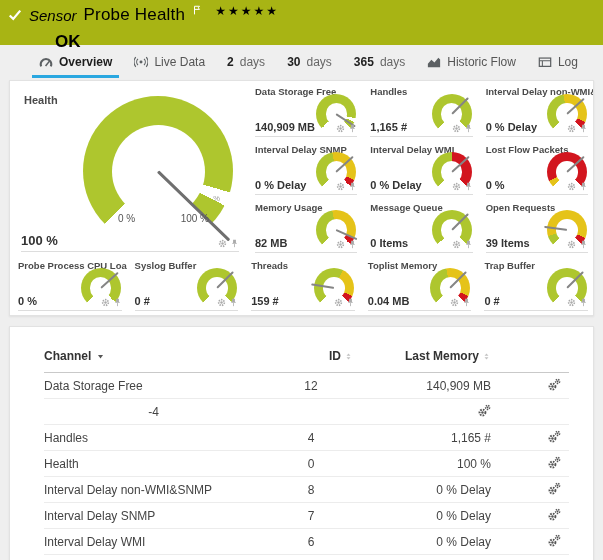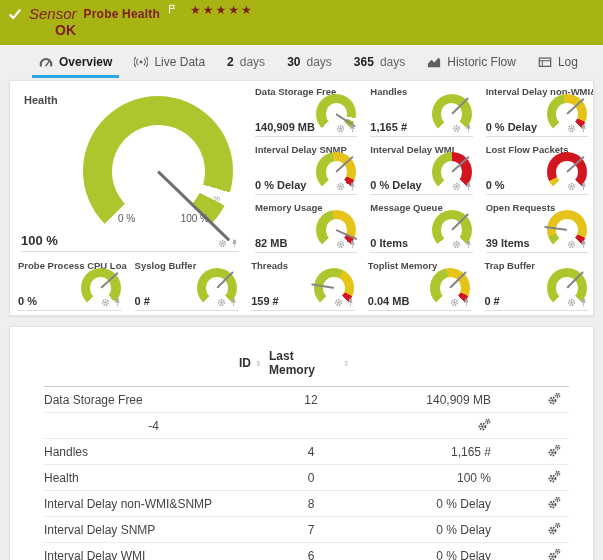--- a/index.html
+++ b/index.html
@@ -3,28 +3,28 @@
 <meta charset="utf-8">
 <style>
   html,body{margin:0;padding:0}
   body{
     width:603px;height:560px;overflow:hidden;
     background:#efefef;
     font-family:"Liberation Sans",sans-serif;
     -webkit-font-smoothing:antialiased;
   }
   
-  .hdr{height:45px;background:var(--header-bg,#a8b414);color:#7f1d1d;padding:5px 0 3px 8px;box-sizing:border-box}
+  .hdr{height:45px;background:var(--header-bg,#a8b414);color:#000000;padding:5px 0 3px 8px;box-sizing:border-box}
   .hdr-line1{display:flex;align-items:center;gap:7px}
   .hdr-check{width:14px;height:14px;color:#fff}
   .hdr-kind{font-style:italic;font-size:15px}
-  .hdr-title{font-size:12px;font-weight:bold;letter-spacing:.2px}
+  .hdr-title{font-size:17px;font-weight:normal;letter-spacing:.2px}
   .hdr-flag{width:10px;height:10px;color:#fff;position:relative;top:-5px}
   .hdr-stars{font-size:12px;letter-spacing:2px;position:relative;top:-4px;margin-left:6px}
-  .hdr-status{font-size:14px;font-weight:bold;margin:0 0 0 47px}
+  .hdr-status{font-size:17px;font-weight:bold;margin:7px 0 0 47px}
   
   .tabs{height:33px;display:flex;align-items:stretch;justify-content:space-between;padding:0 22px 0 36px;background:#efefef}
   .tab{display:flex;align-items:center;gap:6px;font-size:12px;color:#555;position:relative;padding:0 3px;cursor:pointer;white-space:nowrap}
   .tab b{color:#222;font-weight:bold}
   .tab .days{color:#666}
   .tab.active{color:#1d1d1d;font-weight:bold}
   .tab.active::after{content:"";position:absolute;left:-4px;right:-4px;bottom:0;height:3px;background:var(--accent-blue,#2aa7e0)}
   .tab-ic{width:14px;height:14px;color:#5c6063;flex:0 0 auto}
   
   .card{background:#fff;margin:0 9px;border:1px solid #e2e2e2;box-shadow:0 1px 2px rgba(0,0,0,.07);box-sizing:border-box}
@@ -470,20 +470,26 @@
               <use href="#i-pin"></use>
             </svg>
           </span>
         </div>
     </div>
   </div>
 </div>
 
 <div class="card table-card">
   <div class="t-head">
+    <span class="h-ch">
+      <span>Channel</span>
+      <svg class="ic-caret">
+          <use href="#i-caret"></use>
+        </svg>
+    </span>
     <span class="h-id">
       <span>ID</span>
       <svg class="ic-sort">
           <use href="#i-sort"></use>
         </svg>
     </span>
     <span class="h-lv">
       <span>Last Memory</span>
       <svg class="ic-sort">
           <use href="#i-sort"></use>

